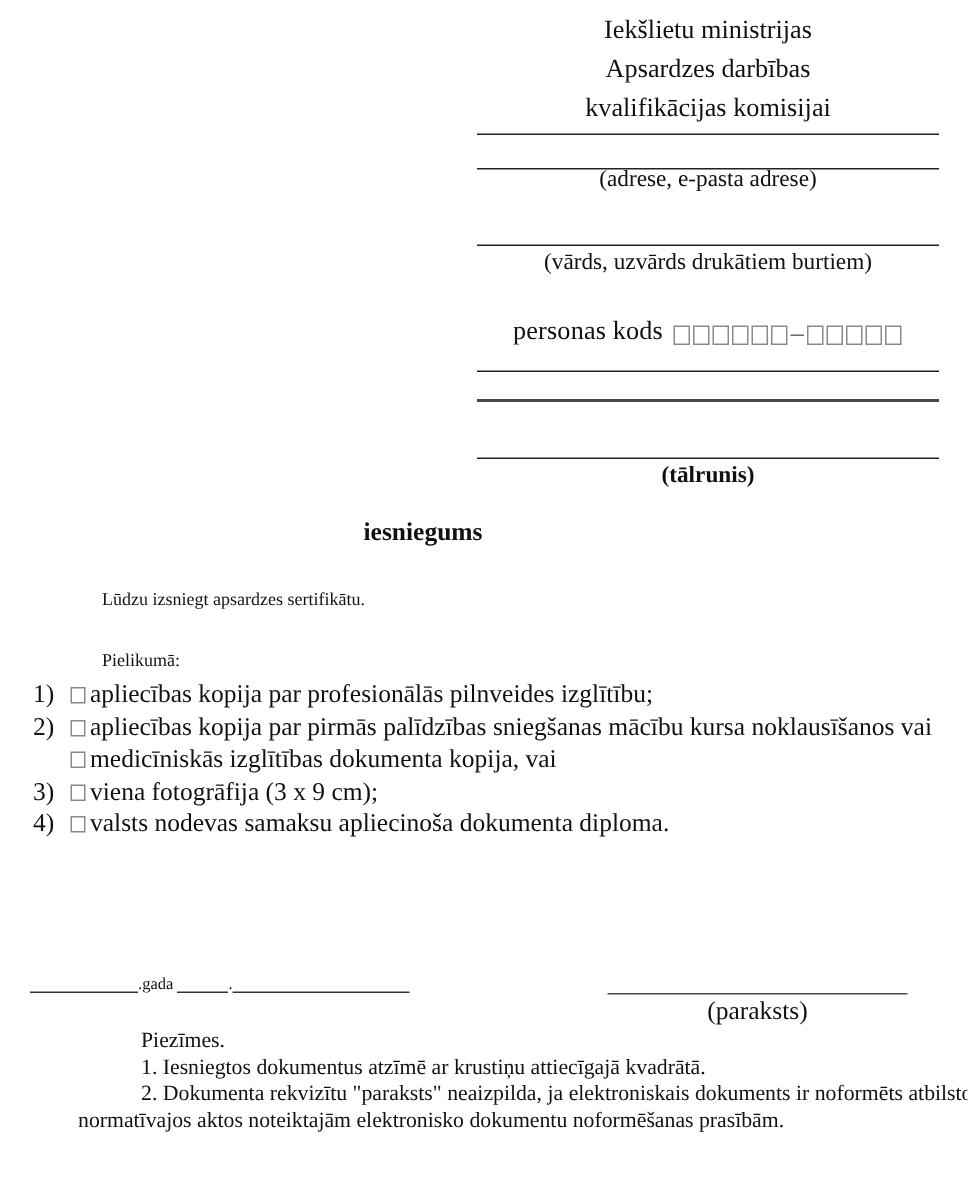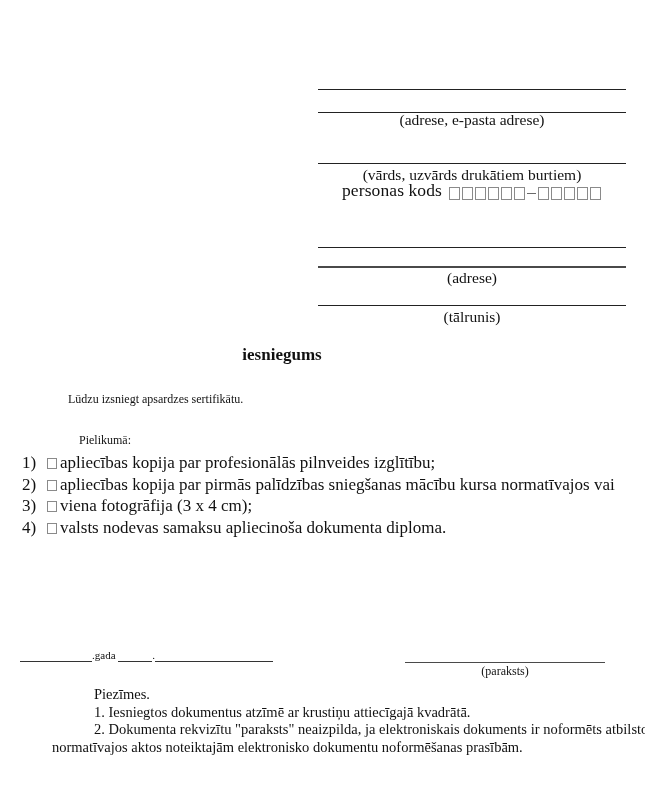--- a/index.html
+++ b/index.html
@@ -104,21 +104,21 @@
     font-size: 12px;
     line-height: 21px;
   }
   .p-lead {
     left: 22px;
     top: 389px;
     width: 600px;
     text-indent: 46px;
   }
   .p-pielikuma {
-    left: 33px;
+    left: 22px;
     top: 430px;
     width: 600px;
     text-indent: 46px;
   }
 
   .list {
     position: absolute;
     left: 22px;
     top: 452px;
     width: 600px;
@@ -179,21 +179,21 @@
     width: 200px;
     border-top: 1.8px solid #4a4a4a;
     height: 0;
   }
   .sig-caption {
     position: absolute;
     left: 405px;
     top: 664px;
     width: 200px;
     text-align: center;
-    font-size: 12px;
+    font-size: 17px;
   }
 
   
   .notes {
     position: absolute;
     left: 20px;
     top: 686px;
     width: 606px;
     font-size: 14.5px;
     line-height: 17.5px;
@@ -201,60 +201,69 @@
   }
   .note-head { text-indent: 42px; }
   .note-1 { text-indent: 42px; }
   .note-2 { text-indent: 42px; text-align: justify; }
 </style>
 </head>
 <body>
 
 <div class="page">
 
+  <div class="addressee">
+    <div class="addressee-line">Iekšlietu ministrijas</div>
+    <div class="addressee-line">Apsardzes darbības</div>
+    <div class="addressee-line">kvalifikācijas komisijai</div>
+  </div>
 
   <div class="rule" style="top:89px;"></div>
   <div class="rule" style="top:112px;"></div>
   <div class="caption" style="top:111px;">(adrese, e-pasta adrese)</div>
 
   <div class="rule" style="top:163px;"></div>
   <div class="caption" style="top:166px;">(vārds, uzvārds drukātiem burtiem)</div>
 
-  <div class="pk-row" style="top:180px;">
+  <div class="pk-row" style="top:210px;">
     <span class="pk-label">personas kods</span><span class="pk-boxes"><span class="pk-box"></span><span class="pk-box"></span><span class="pk-box"></span><span class="pk-box"></span><span class="pk-box"></span><span class="pk-box"></span><span class="pk-dash"></span><span class="pk-box"></span><span class="pk-box"></span><span class="pk-box"></span><span class="pk-box"></span><span class="pk-box"></span></span>
   </div>
 
   <div class="rule" style="top:247px;"></div>
   <div class="rule thick" style="top:266px;"></div>
-  <div class="caption" style="top:269px;">(adrese)</div>
 
   <div class="rule" style="top:305px;"></div>
-  <div class="caption" style="top:308px;">(tālrunis)</div>
+  <div class="caption" style="top:308px;font-weight:bold;">(tālrunis)</div>
 
   <div class="doc-title">iesniegums</div>
 
   <div class="para p-lead">Lūdzu izsniegt apsardzes sertifikātu.</div>
 
   <div class="para p-pielikuma">Pielikumā:</div>
 
   <div class="list">
     <div class="li">
       <span class="li-num">1)</span>
       <span class="li-cb"><span class="cb"></span></span>
       <span class="li-txt nojust">apliecības kopija par profesionālās pilnveides izglītību;</span>
     </div>
     <div class="li">
       <span class="li-num">2)</span>
       <span class="li-cb"><span class="cb"></span></span>
-      <span class="li-txt">apliecības kopija par pirmās palīdzības sniegšanas mācību kursa normatīvajos vai</span>
+      <span class="li-txt">apliecības kopija par pirmās palīdzības sniegšanas mācību kursa noklausīšanos vai</span>
+    </div>
+    <div class="li">
+      <span class="li-num blank"></span>
+      <span class="li-cb"><span class="cb"></span></span>
+      <span class="li-txt nojust">medicīniskās izglītības dokumenta kopija, vai</span>
     </div>
     <div class="li">
       <span class="li-num">3)</span>
       <span class="li-cb"><span class="cb"></span></span>
-      <span class="li-txt nojust">viena fotogrāfija (3 x 4 cm);</span>
+      <span class="li-txt nojust">viena fotogrāfija (3 x 9 cm);</span>
     </div>
     <div class="li">
       <span class="li-num">4)</span>
       <span class="li-cb"><span class="cb"></span></span>
       <span class="li-txt nojust">valsts nodevas samaksu apliecinoša dokumenta diploma.</span>
     </div>
   </div>
 
   <div class="date-line"><span class="ul-seg seg-a"></span><span>.gada</span> <span class="ul-seg seg-b"></span><span>.</span><span class="ul-seg seg-c"></span></div>
 

